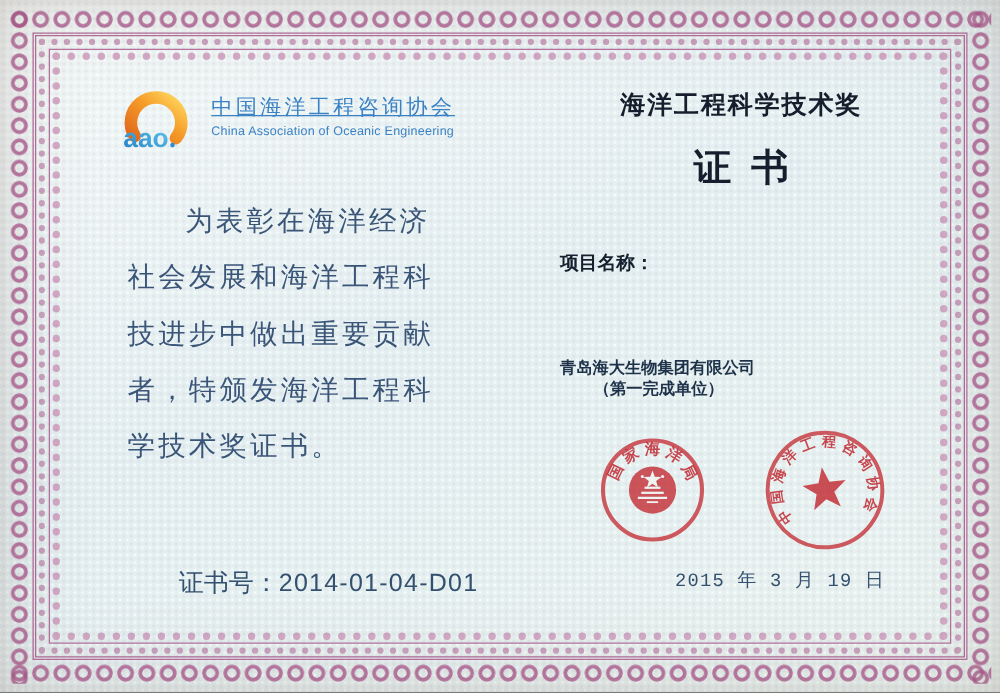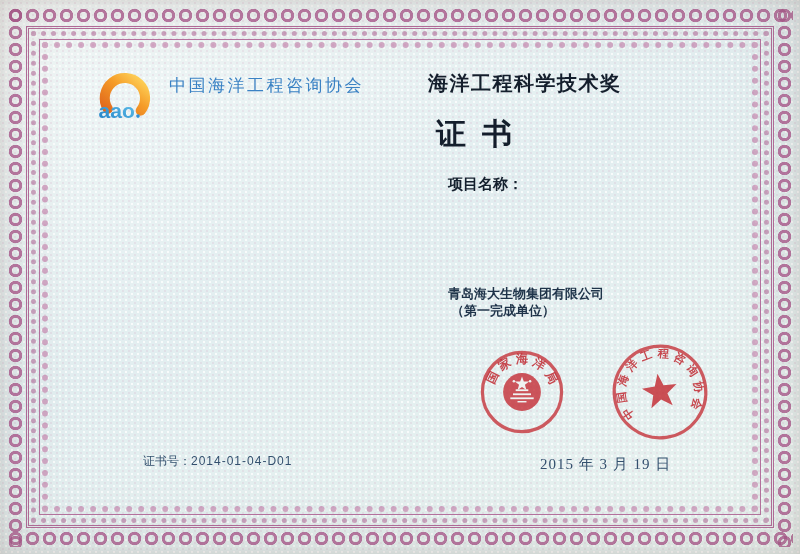--- a/index.html
+++ b/index.html
@@ -27,51 +27,51 @@
   }
   .bandA{position:absolute;inset:26px;border:3px double rgba(169,83,139,.85);z-index:1;}
   .bandB{position:absolute;inset:31px;border:5px dotted rgba(169,83,139,.5);z-index:1;}
   .bandC{position:absolute;inset:39px;border:1px solid rgba(169,83,139,.8);z-index:1;}
   .bandD{position:absolute;inset:42px;border:6px dotted rgba(190,110,160,.55);z-index:1;}
   
   .content{position:absolute;inset:0;z-index:3;}
   .logo-row{position:absolute;left:94px;top:64px;display:flex;gap:9px;}
   .logo-svg{width:66px;height:62px;flex:none;}
   .org-names{padding-top:10px;}
-  .org-cn{font-family:"Liberation Sans","DejaVu Sans",sans-serif;font-size:17px;letter-spacing:2.5px;color:#3b82c4;white-space:nowrap;}
+  .org-cn{font-family:"Liberation Sans","DejaVu Sans",sans-serif;font-size:17px;letter-spacing:2.5px;color:#3b82c4;white-space:nowrap;text-decoration:underline;}
   .org-en{font-family:"Liberation Sans","DejaVu Sans",sans-serif;font-size:10px;letter-spacing:.2px;color:#3b82c4;margin-top:3px;white-space:nowrap;}
   .citation{
     position:absolute;left:102px;top:154px;width:256px;
     font-size:22px;line-height:45px;letter-spacing:2.5px;color:#3a5578;
     text-indent:2.1em;white-space:pre-line;
   }
-  .cert-no{position:absolute;left:143px;top:453px;font-size:12px;color:#33506e;white-space:nowrap;}
+  .cert-no{position:absolute;left:143px;top:453px;font-size:20px;color:#33506e;white-space:nowrap;}
   .cert-no .num{font-family:"Liberation Sans","DejaVu Sans",sans-serif;letter-spacing:1px;}
   .right-col{position:absolute;left:428px;top:64px;width:330px;height:430px;}
   .award-name{
-    text-align:left;font-family:"Liberation Sans","DejaVu Sans",sans-serif;
+    text-align:center;font-family:"Liberation Sans","DejaVu Sans",sans-serif;
     font-size:20px;font-weight:bold;letter-spacing:1.5px;color:#141e2c;margin-top:6px;
   }
   .doc-title{
-    margin-top:17px;font-family:"Liberation Sans","DejaVu Sans",sans-serif;
+    text-align:center;margin-top:17px;font-family:"Liberation Sans","DejaVu Sans",sans-serif;
     font-size:30px;font-weight:bold;color:#141e2c;
   }
   .doc-title span{letter-spacing:16px;position:relative;left:8px;}
   .field{position:absolute;left:20px;display:flex;white-space:nowrap;}
   .f-label{flex:none;width:72px;font-weight:bold;font-size:15px;color:#15202e;white-space:pre;}
   .f-value{font-size:13px;font-weight:bold;color:#1e3349;line-height:16.5px;padding-top:1px;}
-  .f-value .note{display:block;padding-left:3px;}
-  .field-1{top:111px}.field-2{top:172px}.field-3{top:221px}
+  .f-value .note{display:block;padding-left:3px;margin-left:24px;}
+  .field-1{top:137px}.field-2{top:172px}.field-3{top:221px}
   .seal{position:absolute;opacity:.92;}
   .seal text{fill:rgba(192,36,44,.9);font-weight:bold;font-family:"Liberation Serif","DejaVu Serif",serif;}
   .seal-left{left:477px;top:347px;width:90px;height:90px;}
   .seal-right{left:610px;top:342px;width:100px;height:100px;transform:rotate(-8deg);}
   .date{
     position:absolute;left:540px;top:455px;font-size:15px;color:#33506e;
-    font-family:Liberation Serif, serif;letter-spacing:1px;white-space:nowrap;
+    font-family:Liberation Mono, monospace;letter-spacing:1px;white-space:nowrap;
   }
 </style>
 </head>
 <body>
 
 <div class="certificate">
 
   <div class="lace lace-top"></div>
   <div class="lace lace-bottom"></div>
   <div class="lace lace-left"></div>
@@ -95,23 +95,29 @@
             <stop offset="0" stop-color="#1f7fc4"></stop>
               <stop offset="1" stop-color="#66c6ee"></stop>
           </linearGradient>
         </defs>
         <path d="M15 48 A22 22 0 1 1 51 50" stroke="url(#og)" stroke-width="11" fill="none" stroke-linecap="round"></path>
         <text x="5" y="58" font-size="23" font-weight="bold" font-family="Liberation Sans, sans-serif" fill="url(#bg2)">aao</text>
         <circle cx="48" cy="56" r="2" fill="#2d8fd5"></circle>
       </svg>
       <div class="org-names">
         <div class="org-cn">中国海洋工程咨询协会</div>
+        <div class="org-en">China Association of Oceanic Engineering</div>
       </div>
     </div>
 
+    <div class="citation">为表彰在海洋经济
+社会发展和海洋工程科
+技进步中做出重要贡献
+者，特颁发海洋工程科
+学技术奖证书。</div>
 
     <div class="cert-no"><span>证书号：</span><span class="num">2014-01-04-D01</span></div>
 
     <div class="right-col">
       <div class="award-name">海洋工程科学技术奖</div>
       <div class="doc-title"><span>证书</span></div>
 
       <div class="field field-1">
         <span class="f-label">项目名称：</span>
       </div>

